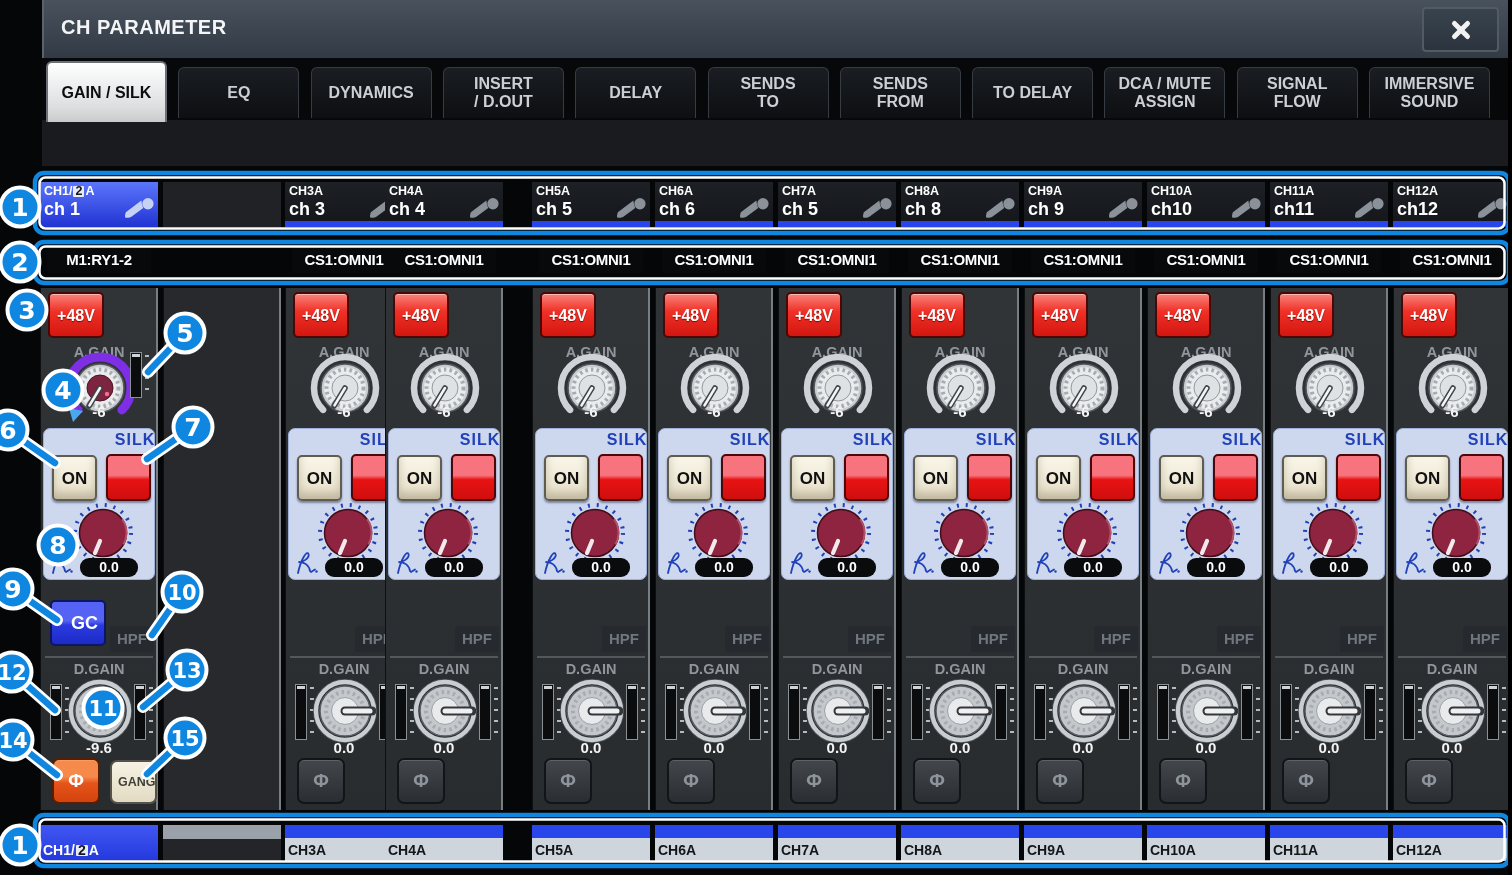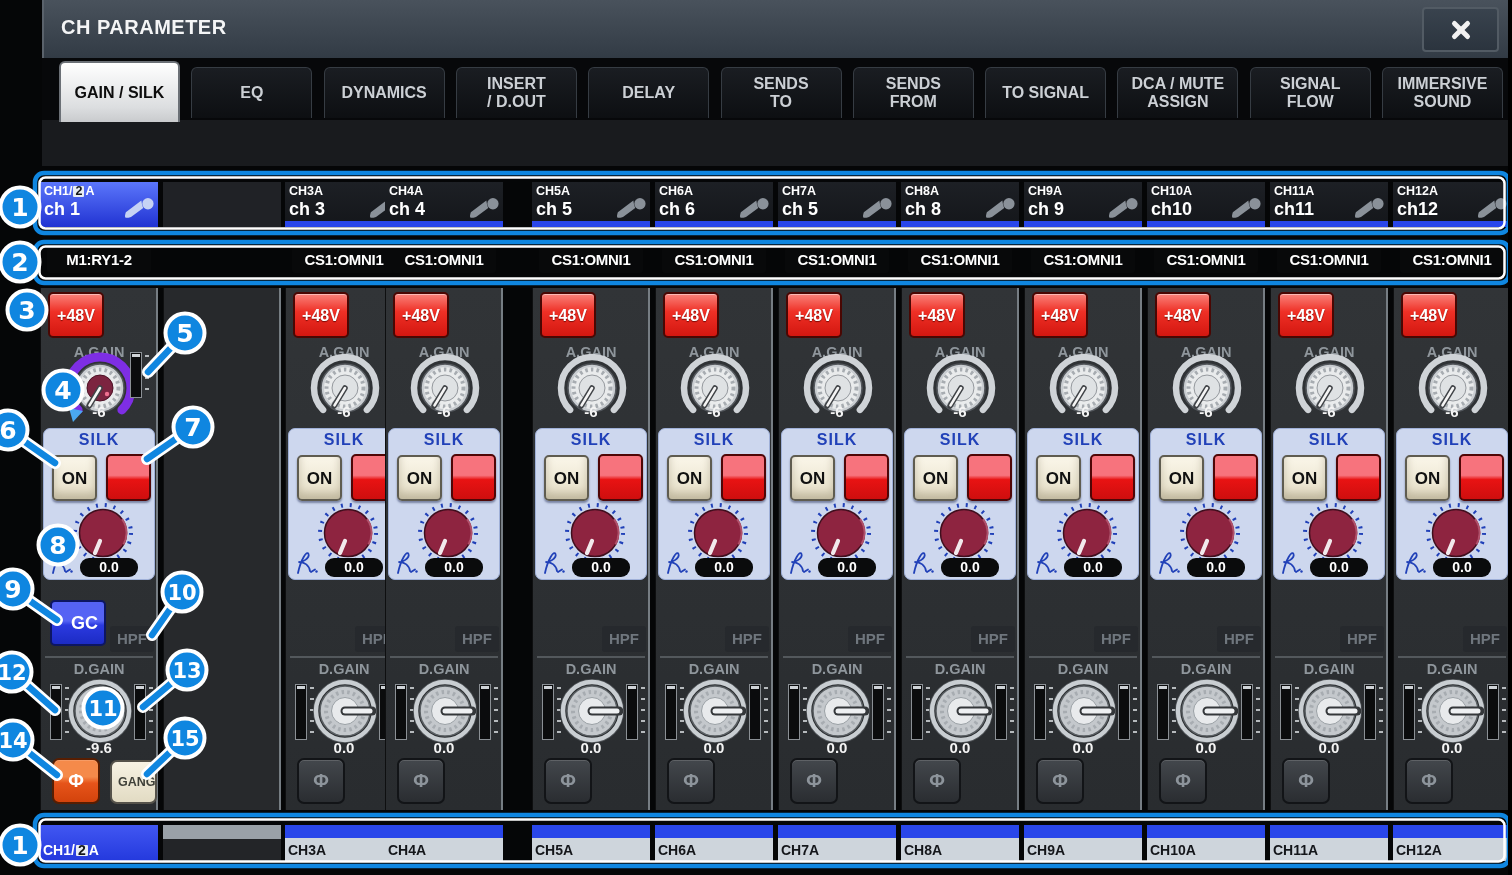--- a/index.html
+++ b/index.html
@@ -11,21 +11,21 @@
             background:linear-gradient(#49525c,#323b45);border-left:2px solid #5a626b;box-sizing:border-box;}
   .title{position:absolute;left:17px;top:16px;font-size:20px;font-weight:bold;color:#f4f5f6;letter-spacing:.5px;}
   .closebtn{position:absolute;right:13px;top:7px;width:77px;height:45px;cursor:pointer;
             background:linear-gradient(#39434e,#2b343e);border:2px solid #525b64;border-radius:4px;box-sizing:border-box;}
   .closebtn svg{position:absolute;left:50%;top:50%;transform:translate(-50%,-50%);}
   .tabstrip-bg{position:absolute;left:42px;top:58px;width:1470px;height:62px;background:#07080a;}
   .underband{position:absolute;left:42px;top:120px;width:1470px;height:46px;background:#191b1e;}
   .tab{position:absolute;top:67px;width:121px;height:51px;box-sizing:border-box;cursor:pointer;
        background:linear-gradient(#1a1d22,#0d0f12);border:1px solid #363c43;border-bottom:none;border-radius:6px 6px 0 0;
        color:#ccd0d5;font-weight:bold;font-size:16px;display:flex;align-items:center;justify-content:center;
-       text-align:center;white-space:pre-line;line-height:1.12;margin-left:13px;}
+       text-align:center;white-space:pre-line;line-height:1.12;}
   .tab.selected{top:61px;height:61px;background:linear-gradient(#ffffff,#dcdee0 75%,#c9cbcd);
        color:#0d0d0d;border:2px solid #6b7076;border-bottom:none;z-index:3;}
 
   
   .channel{position:absolute;top:0;width:118px;height:875px;}
   .panel{position:absolute;left:0;top:288px;width:118px;height:522px;box-sizing:border-box;
          background:linear-gradient(#313437,#292c2f);border-right:2px solid #767d83;border-left:1px solid #0e0f10;}
   .channel.empty .panel{background:#27292c;}
 
   .name-box{position:absolute;left:0;top:182px;width:118px;height:45px;overflow:hidden;
@@ -66,21 +66,21 @@
 
   .meter{position:absolute;width:21px;height:56px;}
   .meter .bar{position:absolute;left:0;top:0;width:12px;height:100%;background:#0b0c0d;border:1px solid #8b9095;box-sizing:border-box;}
   .meter .bar::before{content:"";position:absolute;left:1px;right:1px;top:1px;height:3px;background:#cfd3d7;}
   .meter .ticks{position:absolute;left:15px;top:3px;width:4px;bottom:3px;
                 background:repeating-linear-gradient(to bottom,#b6babd 0 2px,transparent 2px 11px);}
   .again-meter{left:90px;top:352px;height:46px;}
   .mtr-l{left:10px;top:684px;} .mtr-r{left:94px;top:684px;}
 
   .silk-panel{position:absolute;left:3px;top:428px;width:112px;height:152px;background:#cdd7ee;
-              border:1px solid #9fb0d8;border-radius:7px;box-sizing:border-box;}
+              border:1px solid #9fb0d8;border-radius:7px;box-sizing:border-box;padding-left:36px;}
   .silk-title{position:absolute;top:2px;width:100%;text-align:center;color:#2141b8;font-weight:bold;font-size:16px;letter-spacing:1px;}
   .silk-on{position:absolute;left:8px;top:26px;width:45px;height:46px;border-radius:5px;box-sizing:border-box;cursor:pointer;
            background:linear-gradient(#faf6e9,#e6dfc7);border:2px solid #5f5c50;
            box-shadow:inset 0 -6px 8px rgba(120,110,80,.35),0 2px 2px rgba(40,50,90,.5);
            color:#111;font-weight:bold;font-size:17px;text-align:center;line-height:42px;}
   .silk-red{position:absolute;left:62px;top:25px;width:45px;height:47px;border-radius:5px;box-sizing:border-box;cursor:pointer;
             background:linear-gradient(#f7737d 0 45%,#e81313 55%,#cf0e0e);border:2px solid #4f0606;
             box-shadow:0 2px 2px rgba(40,50,90,.5);}
   .silk-knob{position:absolute;left:27px;top:72px;}
   .silk-sig{position:absolute;left:4px;top:118px;}
@@ -124,21 +124,21 @@
       <div class="tab selected" style="left: 46px;">GAIN / SILK</div>
       <div class="tab" style="left: 178.3px;">EQ</div>
       <div class="tab" style="left: 310.6px;">DYNAMICS</div>
       <div class="tab" style="left: 442.9px;">INSERT
 / D.OUT</div>
       <div class="tab" style="left: 575.2px;">DELAY</div>
       <div class="tab" style="left: 707.5px;">SENDS
 TO</div>
       <div class="tab" style="left: 839.8px;">SENDS
 FROM</div>
-      <div class="tab" style="left: 972.1px;">TO SIGNAL</div>
+      <div class="tab" style="left: 972.1px;">TO DELAY</div>
       <div class="tab" style="left: 1104.4px;">DCA / MUTE
 ASSIGN</div>
       <div class="tab" style="left: 1236.7px;">SIGNAL
 FLOW</div>
       <div class="tab" style="left: 1369px;">IMMERSIVE
 SOUND</div>
     </div>
 
   <div id="channels">
       <div class="channel selected" style="left: 40px;">

